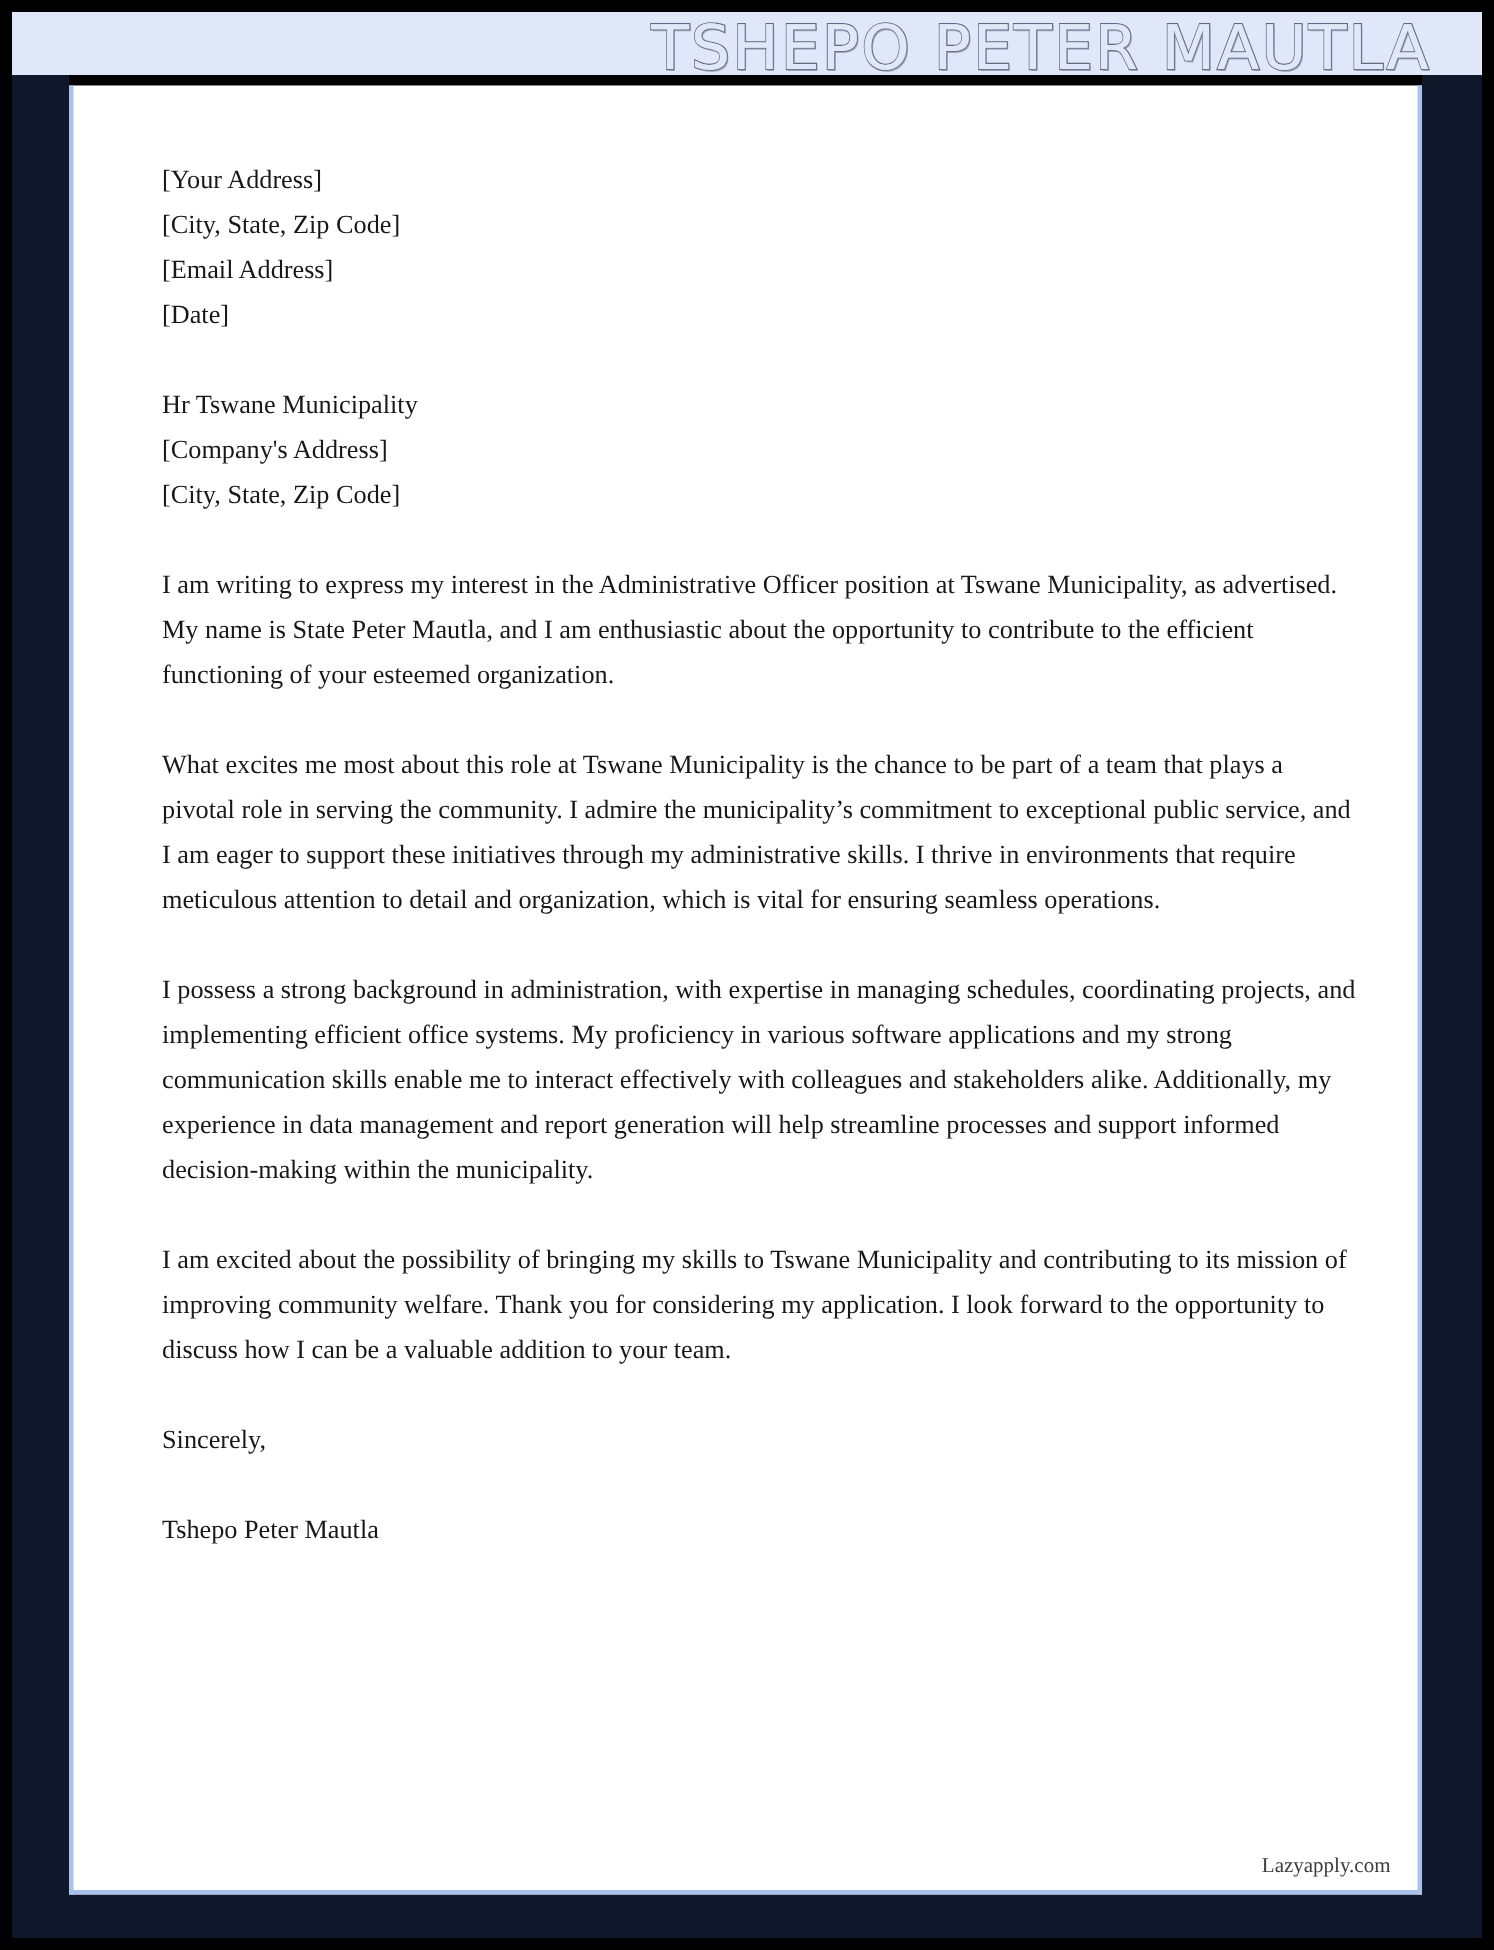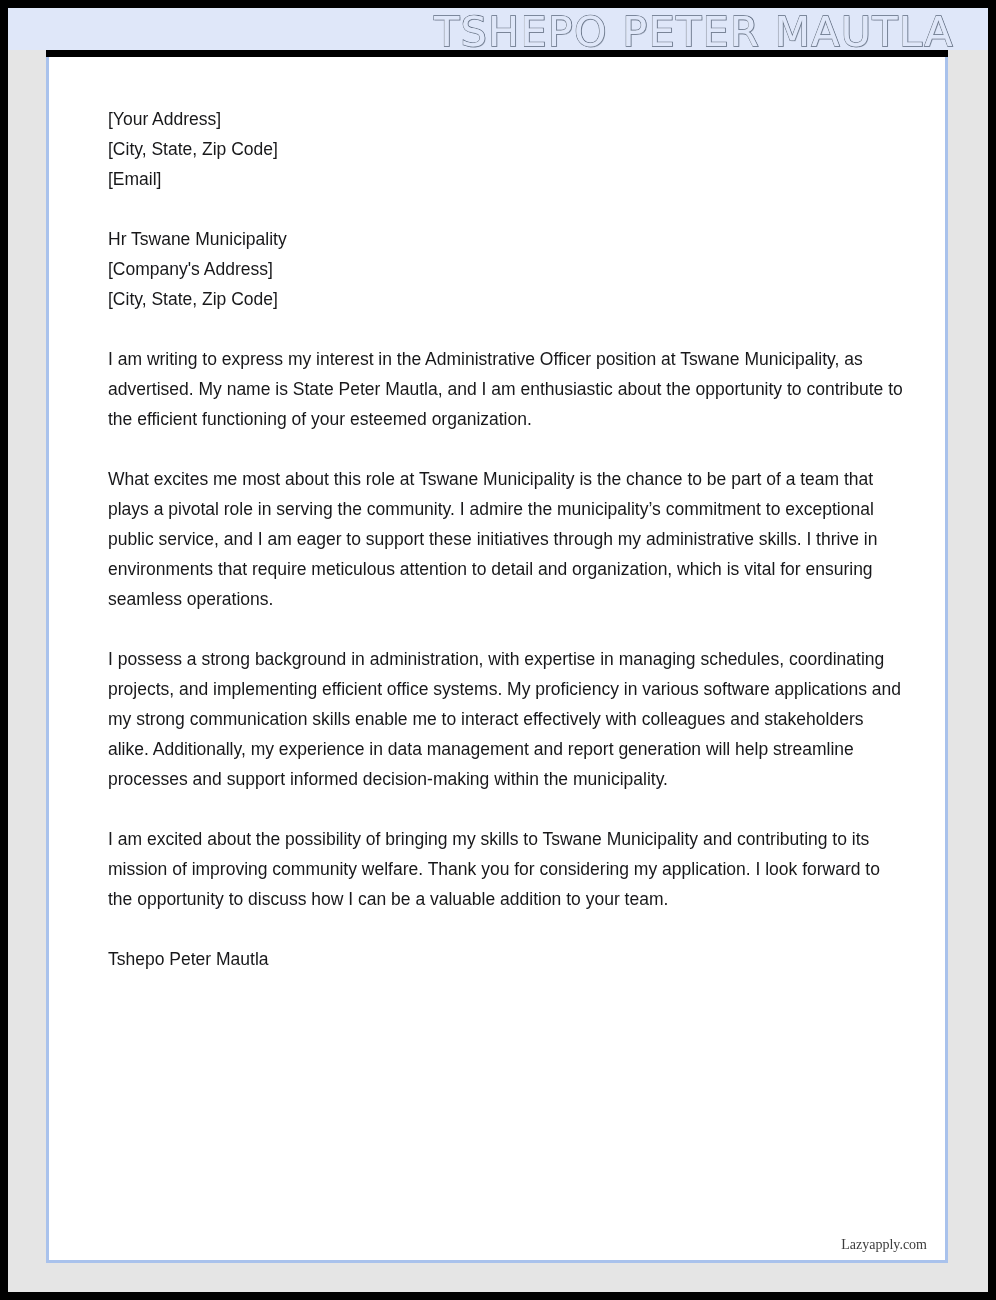--- a/index.html
+++ b/index.html
@@ -18,21 +18,21 @@
     overflow: hidden;
   }
 
   
   .page-frame {
     position: absolute;
     left: 8px;
     top: 8px;
     width: 980px;
     height: 1284px;
-    background: #e5e5e5;
+    background: #0f172a;
   }
 
   
   .header-band {
     position: absolute;
     left: 0;
     top: 0;
     width: 980px;
     height: 42px;
     background: #dfe7f9;
@@ -78,21 +78,21 @@
     border-right: 3px solid #a9c2ec;
     border-bottom: 3px solid #a9c2ec;
     overflow: hidden;
   }
 
   .letter-body {
     position: absolute;
     left: 59px;
     top: 47px;
     width: 800px;
-    font-family: Liberation Sans, sans-serif;
+    font-family: Liberation Serif, serif;
     font-size: 17.5px;
     line-height: 30px;
     color: #18181a;
   }
 
   .block {
     margin: 0 0 30px 0;
   }
 
   .line {
@@ -145,35 +145,37 @@
   </div>
   <div class="header-rule"></div>
 
   <div class="letter-panel">
 
     <div class="letter-body">
 
       <div class="block">
         <span class="line">[Your Address]</span>
         <span class="line">[City, State, Zip Code]</span>
-        <span class="line">[Email]</span>
+        <span class="line">[Email Address]</span>
+        <span class="line">[Date]</span>
       </div>
 
       <div class="block">
         <span class="line">Hr Tswane Municipality</span>
         <span class="line">[Company's Address]</span>
         <span class="line">[City, State, Zip Code]</span>
       </div>
 
 
       <p class="para">I am writing to express my interest in the Administrative Officer position at Tswane Municipality, as advertised. My name is State Peter Mautla, and I am enthusiastic about the opportunity to contribute to the efficient functioning of your esteemed organization.</p>
       <p class="para">What excites me most about this role at Tswane Municipality is the chance to be part of a team that plays a pivotal role in serving the community. I admire the municipality’s commitment to exceptional public service, and I am eager to support these initiatives through my administrative skills. I thrive in environments that require meticulous attention to detail and organization, which is vital for ensuring seamless operations.</p>
       <p class="para">I possess a strong background in administration, with expertise in managing schedules, coordinating projects, and implementing efficient office systems. My proficiency in various software applications and my strong communication skills enable me to interact effectively with colleagues and stakeholders alike. Additionally, my experience in data management and report generation will help streamline processes and support informed decision-making within the municipality.</p>
       <p class="para">I am excited about the possibility of bringing my skills to Tswane Municipality and contributing to its mission of improving community welfare. Thank you for considering my application. I look forward to the opportunity to discuss how I can be a valuable addition to your team.</p>
 
+      <p class="sign-off">Sincerely,</p>
       <p class="signature-name">Tshepo Peter Mautla</p>
 
     </div>
 
     <div class="brand">Lazyapply.com</div>
 
   </div>
 
 </div>
 

